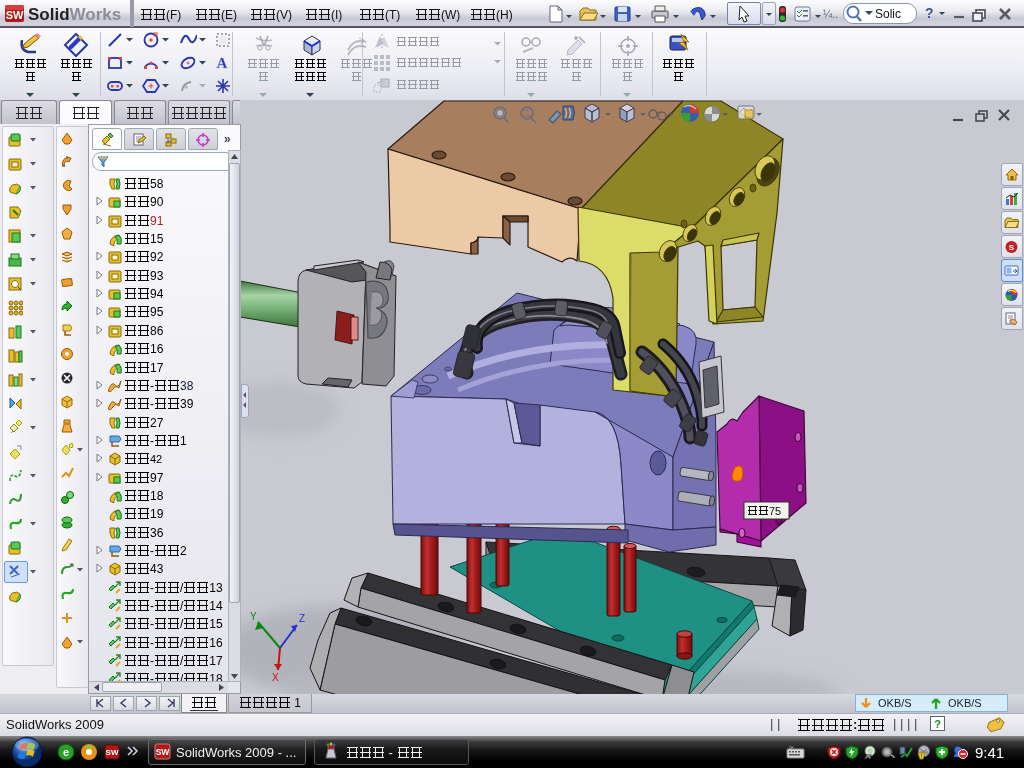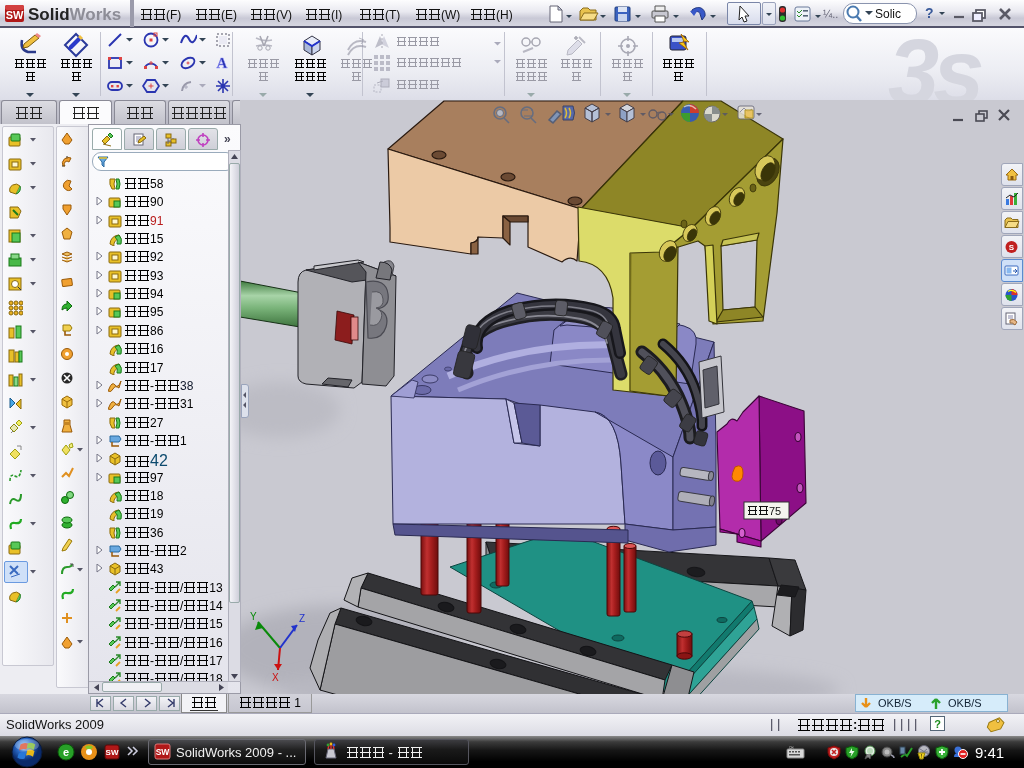--- a/index.html
+++ b/index.html
@@ -93,21 +93,20 @@
     <svg class="abs" style="left:952px;top:5px" width="70" height="18" viewBox="0 0 70 18">
 <g stroke="#5a5a66" stroke-width="2.2" fill="none">
 <line x1="2" y1="12" x2="12" y2="12"></line>
 <rect x="24" y="5" width="9" height="8" fill="#fff" stroke-width="1.8"></rect>
         <rect x="21" y="8" width="9" height="8" fill="#eef" stroke-width="1.8"></rect>
 <path d="M48 4 l10 10 M58 4 l-10 10" stroke-width="2.6"></path>
 </g>
     </svg>
   </div>
 <div class="abs" style="left:0;top:28px;width:1024px;height:72px;background:linear-gradient(#fbfbfd,#ecedf3 60%,#dddee8)">
-    <div class="abs" style="left:888px;top:-8px;font-size:92px;font-style:italic;font-weight:bold;color:#d5d6df;letter-spacing:-6px">3s</div>
     <div class="abs" style="left:100px;top:4px;width:1px;height:64px;background:#c2c3cf"></div>
     <div class="abs" style="left:232px;top:4px;width:1px;height:64px;background:#c2c3cf"></div>
     <div class="abs" style="left:362px;top:4px;width:1px;height:64px;background:#c2c3cf"></div>
     <div class="abs" style="left:504px;top:4px;width:1px;height:64px;background:#c2c3cf"></div>
     <div class="abs" style="left:600px;top:4px;width:1px;height:64px;background:#c2c3cf"></div>
     <div class="abs" style="left:652px;top:4px;width:1px;height:64px;background:#c2c3cf"></div>
     <div class="abs" style="left:706px;top:4px;width:1px;height:64px;background:#c2c3cf"></div>
   </div>
 <div class="abs" style="left:7px;top:28px;width:46px;height:72px;text-align:center"><svg class="abs" style="left:11px;top:4px" width="26" height="26" viewBox="0 0 26 26">
 <path d="M4 8 q-2 10 6 12 l8 0" fill="none" stroke="#2a3a8a" stroke-width="2.5"></path>
@@ -912,42 +911,42 @@
 <svg class="abs" style="left:108px;top:378px" width="14" height="15" viewBox="0 0 14 15">
     <path d="M1 11 q3 -8 6 -4 t6 -4 l-2 7 q-4 -3 -6 1 t-5 2 z" fill="#f0b040" stroke="#9a5a08"></path>
   </svg>
 <div class="abs" style="left:124px;top:379px;font-size:12px;color:#000;white-space:nowrap"><i class="cj s12"></i><i class="cj s12"></i><span style="font-size:12px">-</span><i class="cj s12"></i><i class="cj s12"></i><span style="font-size:12px;color:#0f172a">38</span></div>
 <svg class="abs" style="left:96px;top:399px" width="7" height="9">
     <path d="M1 0 l5 4 -5 4 z" fill="#fff" stroke="#778"></path>
   </svg>
 <svg class="abs" style="left:108px;top:396px" width="14" height="15" viewBox="0 0 14 15">
     <path d="M1 11 q3 -8 6 -4 t6 -4 l-2 7 q-4 -3 -6 1 t-5 2 z" fill="#f0b040" stroke="#9a5a08"></path>
   </svg>
-<div class="abs" style="left:124px;top:397px;font-size:12px;color:#000;white-space:nowrap"><i class="cj s12"></i><i class="cj s12"></i><span style="font-size:12px">-</span><i class="cj s12"></i><i class="cj s12"></i><span style="font-size:12px;color:#000">31</span></div>
+<div class="abs" style="left:124px;top:397px;font-size:12px;color:#000;white-space:nowrap"><i class="cj s12"></i><i class="cj s12"></i><span style="font-size:12px">-</span><i class="cj s12"></i><i class="cj s12"></i><span style="font-size:12px;color:#000">39</span></div>
 <svg class="abs" style="left:108px;top:415px" width="14" height="15" viewBox="0 0 14 15">
     <path d="M2 3 q-1 6 2 10 l3 0 q-2 -5 0 -10 z" fill="#e8c028" stroke="#8a6a10"></path>
     <path d="M8 3 q2 5 0 10 l3 0 q2 -5 0 -10 z" fill="#58c858" stroke="#1a7a1a"></path>
   </svg>
 <div class="abs" style="left:124px;top:416px;font-size:12px;color:#000;white-space:nowrap"><i class="cj s12"></i><i class="cj s12"></i><span style="font-size:12px;color:#000">27</span></div>
 <svg class="abs" style="left:96px;top:436px" width="7" height="9">
     <path d="M1 0 l5 4 -5 4 z" fill="#fff" stroke="#778"></path>
   </svg>
 <svg class="abs" style="left:108px;top:433px" width="14" height="15" viewBox="0 0 14 15">
     <path d="M2 3 h9 l2 3 -2 3 h-9 z" fill="#68a8e0" stroke="#2a6aa0"></path>
     <path d="M4 9 v4 h7" fill="none" stroke="#9a5a08" stroke-width="1.5"></path>
   </svg>
 <div class="abs" style="left:124px;top:434px;font-size:12px;color:#000;white-space:nowrap"><i class="cj s12"></i><i class="cj s12"></i><span style="font-size:12px">-</span><i class="cj s12"></i><i class="cj s12"></i><span style="font-size:12px;color:#000">1</span></div>
 <svg class="abs" style="left:96px;top:454px" width="7" height="9">
     <path d="M1 0 l5 4 -5 4 z" fill="#fff" stroke="#778"></path>
   </svg>
 <svg class="abs" style="left:108px;top:451px" width="14" height="15" viewBox="0 0 14 15">
     <path d="M2 5 l5 -3 5 3 v6 l-5 3 -5 -3 z" fill="#e8c028" stroke="#8a6a10"></path>
     <path d="M2 5 l5 3 5 -3 m-5 3 v6" stroke="#8a6a10" fill="none"></path>
   </svg>
-<div class="abs" style="left:124px;top:452px;font-size:12px;color:#000;white-space:nowrap"><i class="cj s12"></i><i class="cj s12"></i><span style="font-size:16px;color:#0c4a6e">42</span></div>
+<div class="abs" style="left:124px;top:452px;font-size:12px;color:#000;white-space:nowrap"><i class="cj s12"></i><i class="cj s12"></i><span style="font-size:11px;color:#000000">42</span></div>
 <svg class="abs" style="left:96px;top:473px" width="7" height="9">
     <path d="M1 0 l5 4 -5 4 z" fill="#fff" stroke="#778"></path>
   </svg>
 <svg class="abs" style="left:108px;top:470px" width="14" height="15" viewBox="0 0 14 15">
     <rect x="1" y="4" width="11" height="9" rx="1" fill="#e8c028" stroke="#8a6a10"></rect>
     <rect x="6" y="7" width="6" height="6" fill="#58c858" stroke="#1a7a1a"></rect>
   </svg>
 <div class="abs" style="left:124px;top:471px;font-size:12px;color:#000;white-space:nowrap"><i class="cj s12"></i><i class="cj s12"></i><span style="font-size:12px;color:#000">97</span></div>
 <svg class="abs" style="left:108px;top:488px" width="14" height="15" viewBox="0 0 14 15">
     <path d="M2 13 a 9 9 0 0 1 9 -9 l2 4 a 6 6 0 0 0 -7 7 z" fill="#e8c028" stroke="#8a6a10"></path>

